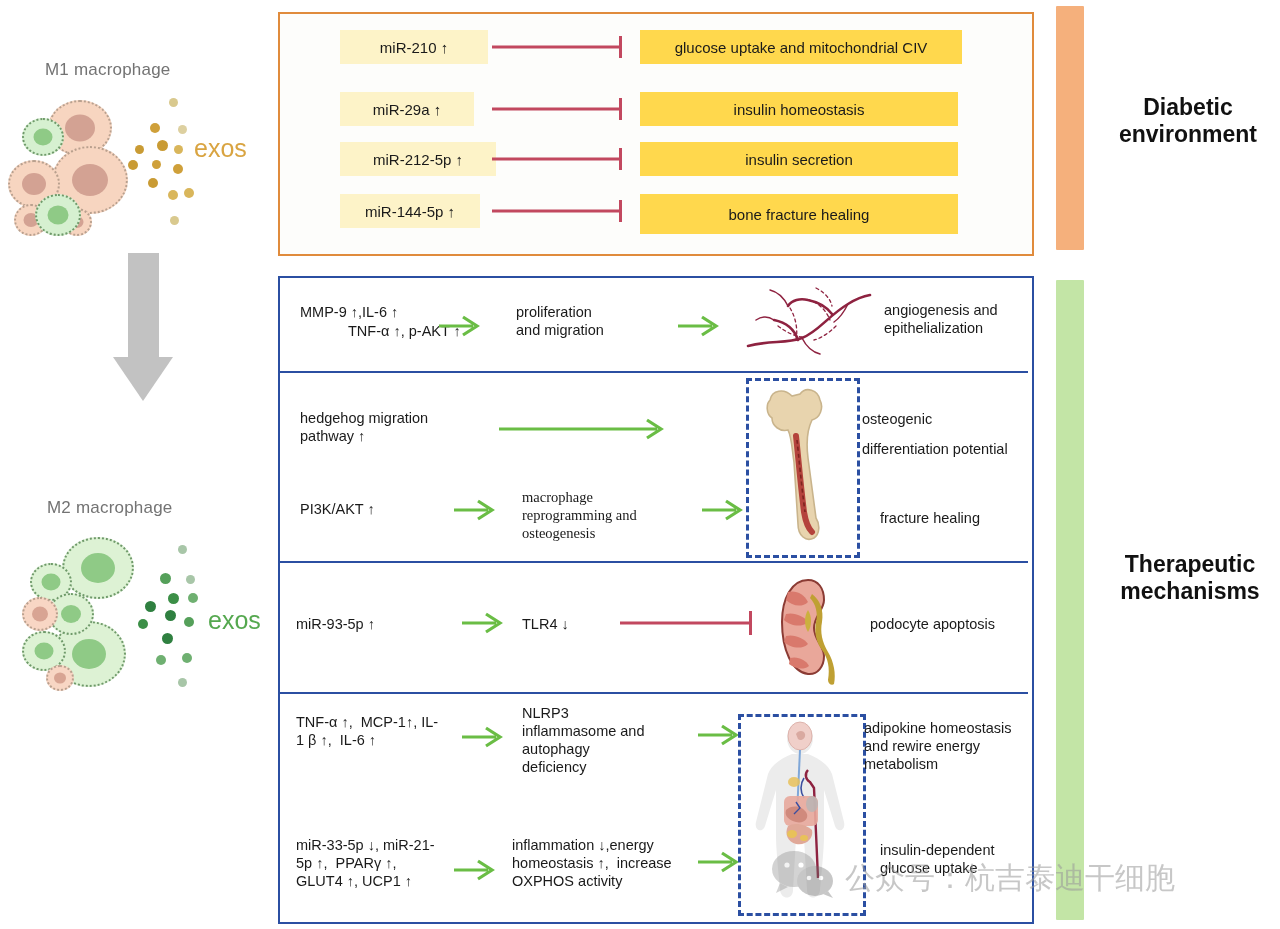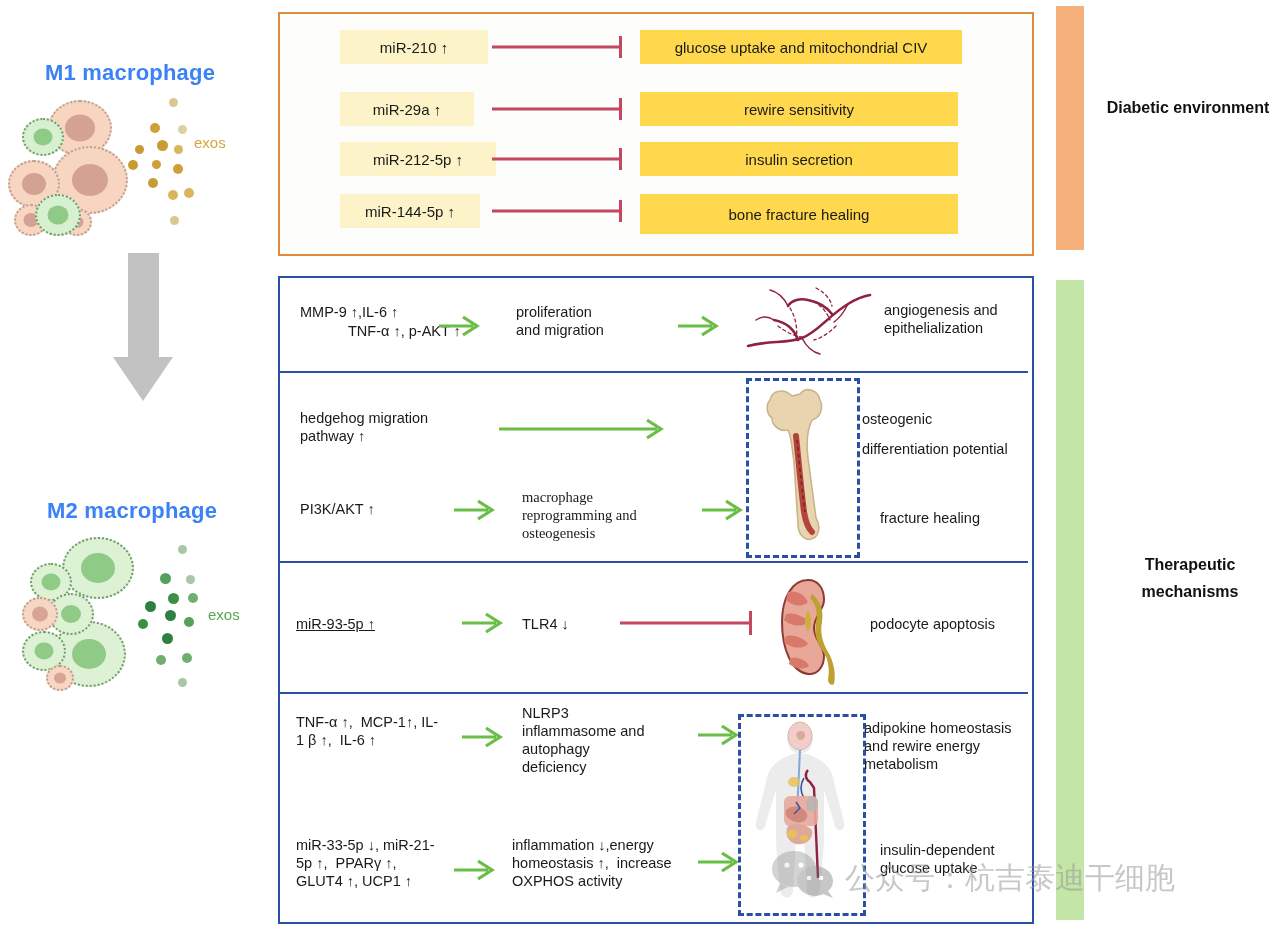--- a/index.html
+++ b/index.html
@@ -1,22 +1,22 @@
 <!DOCTYPE html>
 <html><head>
 <meta charset="utf-8">
 <style>
   html,body{margin:0;padding:0;background:#ffffff;}
   body{width:1280px;height:929px;position:relative;overflow:hidden;
        font-family:"Liberation Sans","DejaVu Sans",sans-serif;color:#1a1a1a;}
   .abs{position:absolute;}
 
   
-  .mac-title{font-size:22px;font-weight:700;color:#3b82f6;letter-spacing:.2px;white-space:nowrap;}
-  .exos-label{font-size:15px;font-weight:400;white-space:nowrap;}
+  .mac-title{font-size:17px;font-weight:400;color:#737373;letter-spacing:.2px;white-space:nowrap;}
+  .exos-label{font-size:25px;font-weight:400;white-space:nowrap;}
   .exos-m1{color:#d9a441;}
   .exos-m2{color:#55a84f;}
 
   .cell{position:absolute;border-radius:50%;}
   .cell .nuc{position:absolute;border-radius:50%;left:50%;top:50%;transform:translate(-50%,-50%);}
   .vesicle{position:absolute;border-radius:50%;}
 
   
   .gray-arrow-shaft{background:#c2c2c2;}
   .gray-arrow-head{width:0;height:0;border-left:30px solid transparent;border-right:30px solid transparent;border-top:44px solid #c2c2c2;}
@@ -36,21 +36,21 @@
   .inh .bar{position:absolute;left:0;top:50%;transform:translateY(-50%);height:3px;background:#c2485f;}
   .inh .cap{position:absolute;right:0;top:50%;transform:translateY(-50%);width:3px;background:#c2485f;}
 
   .txt{font-size:14.5px;line-height:18px;color:#1a1a1a;}
 
   
   .dash-box{border:3px dashed #2b4fa2;}
 
   
   .side-bar{border-radius:1px;}
-  .side-title{font-size:16px;font-weight:700;line-height:27px;color:#111;text-align:center;}
+  .side-title{font-size:23px;font-weight:700;line-height:27px;color:#111;text-align:center;}
 
   
   .wm{color:#9a9a9a;opacity:.55;font-size:30px;white-space:nowrap;
       font-family:"DejaVu Sans","Liberation Sans",sans-serif;}
   .wm-logo{opacity:.38;}
 </style>
 </head>
 <body>
 
 <div class="abs mac-title" style="left:45px;top:60px;">M1 macrophage</div>
@@ -153,21 +153,21 @@
   <div class="bar" style="width:130px;"></div>
     <div class="cap" style="height:22px;"></div>
   </div>
 <div class="abs target-box" style="left:640px;top:30px;width:322px;height:34px;">glucose uptake and mitochondrial CIV</div>
 
 <div class="abs mir-chip" style="left:340px;top:92px;width:134px;height:34px;">miR-29a ↑</div>
 <div class="abs inh" style="left:492px;top:92px;width:130px;height:34px;">
   <div class="bar" style="width:130px;"></div>
     <div class="cap" style="height:22px;"></div>
   </div>
-<div class="abs target-box" style="left:640px;top:92px;width:318px;height:34px;">rewire sensitivity</div>
+<div class="abs target-box" style="left:640px;top:92px;width:318px;height:34px;">insulin homeostasis</div>
 
 <div class="abs mir-chip" style="left:340px;top:142px;width:156px;height:34px;">miR-212-5p ↑</div>
 <div class="abs inh" style="left:492px;top:142px;width:130px;height:34px;">
   <div class="bar" style="width:130px;"></div>
     <div class="cap" style="height:22px;"></div>
   </div>
 <div class="abs target-box" style="left:640px;top:142px;width:318px;height:34px;">insulin secretion</div>
 
 <div class="abs mir-chip" style="left:340px;top:194px;width:140px;height:34px;">miR-144-5p ↑</div>
 <div class="abs inh" style="left:492px;top:194px;width:130px;height:34px;">
@@ -235,21 +235,21 @@
   <path d="M30 12 C22 4 10 6 8 16 C4 20 4 30 10 34 C10 42 18 48 26 46
            C30 54 30 66 32 78 L36 140 C36 152 44 158 52 154 C58 150 58 140 54 134
            L46 74 C44 58 46 44 50 36 C58 34 62 24 58 16 C56 6 44 2 38 10 Z" fill="#e8d4ae" stroke="#c9b48c" stroke-width="1.6"></path>
   <path d="M34 52 C36 70 38 96 42 128 C44 140 48 146 50 148" fill="none" stroke="#b4433c" stroke-width="6" stroke-linecap="round"></path>
   <path d="M35 56 C37 74 39 98 43 128" fill="none" stroke="#7e241f" stroke-width="1.6" stroke-dasharray="4 3"></path>
 </svg>
 <div class="abs txt" style="left:862px;top:410px;">osteogenic</div>
 <div class="abs txt" style="left:862px;top:440px;">differentiation potential</div>
 <div class="abs txt" style="left:880px;top:509px;text-align:center;">fracture healing</div>
 
-<div class="abs txt" style="left:296px;top:615px;text-decoration:underline;">miR-93-5p ↑</div>
+<div class="abs txt" style="left:296px;top:615px;">miR-93-5p ↑</div>
 <svg class="abs" style="left:460px;top:611px;" width="48" height="24" viewBox="0 0 48 24">
   <path d="M2 12 H36 M26 3 L40 12 L26 21" fill="none" stroke="#6abd45" stroke-width="3.2"></path>
   </svg>
 <div class="abs txt" style="left:522px;top:615px;">TLR4 ↓</div>
 <div class="abs inh" style="left:620px;top:608px;width:132px;height:30px;">
   <div class="bar" style="width:132px;"></div>
     <div class="cap" style="height:24px;"></div>
   </div>
 <svg class="abs" style="left:778px;top:576px;" width="72" height="112" viewBox="0 0 72 112">
   <path d="M30 4 C14 4 4 22 4 46 C4 74 14 96 30 98 C40 99 46 90 46 80

